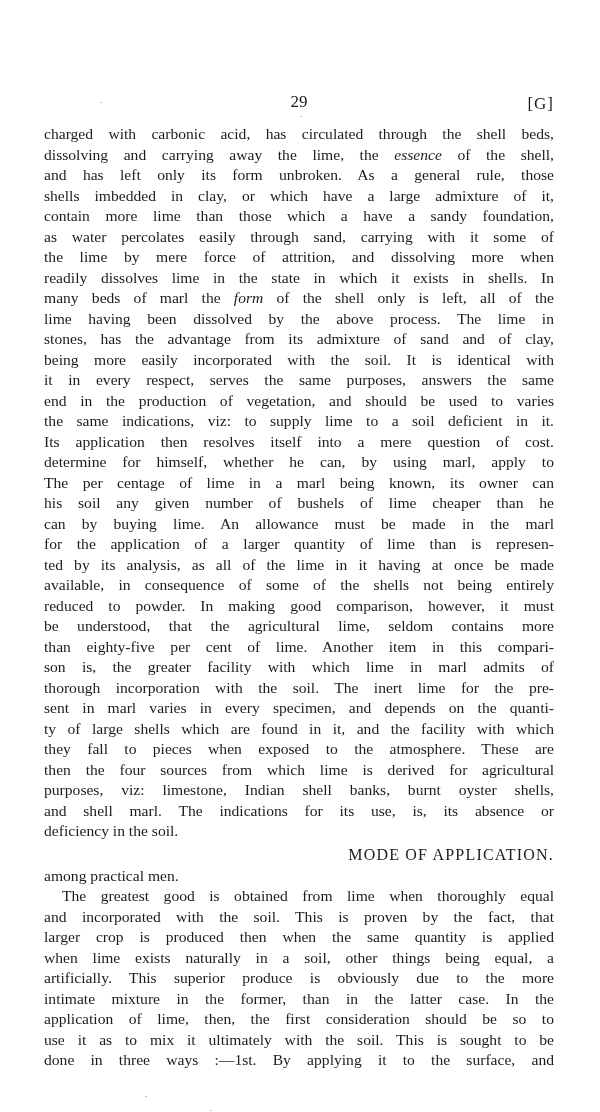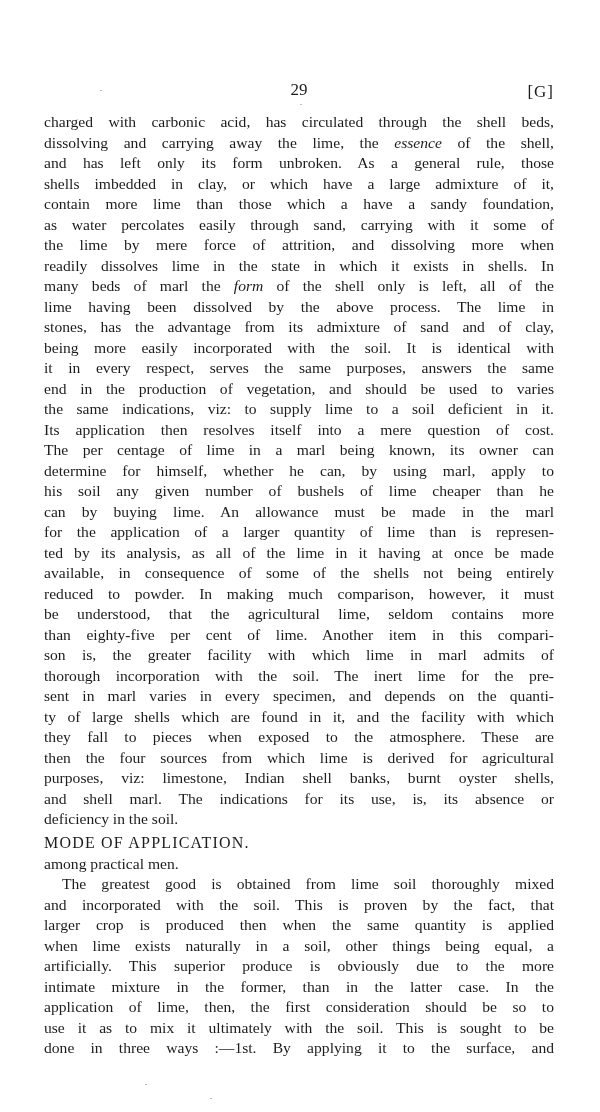--- a/index.html
+++ b/index.html
@@ -11,21 +11,21 @@
       width: 600px;
       height: 1112px;
       position: relative;
       overflow: hidden;
       font-family: "Liberation Serif", "DejaVu Serif", serif;
       color: #1c1c1c;
     }
     .page {
       position: absolute;
       left: 0;
-      top: 0;
+      top: 12px;
       width: 600px;
       height: 1052px;
     }
     .running-head {
       position: absolute;
       top: 80px;
       left: 44px;
       width: 510px;
       height: 24px;
     }
@@ -64,21 +64,21 @@
     }
     .line.indent {
       padding-left: 18px;
     }
     .line em {
       font-style: italic;
       margin-top: 48px;
     }
     .section-heading {
       display: block;
-      text-align: left;
+      text-align: right;
       font-size: 16px;
       letter-spacing: 1.2px;
       height: 22px;
       line-height: 22px;
       margin: 2px 0 0 0;
     }
     .specks {
       position: absolute;
       width: 2px;
       height: 1px;
@@ -106,46 +106,46 @@
         <span class="line">the lime by mere force of attrition, and dissolving more when</span>
         <span class="line">readily dissolves lime in the state in which it exists in shells. In</span>
         <span class="line">many beds of marl the <em>form</em> of the shell only is left, all of the</span>
         <span class="line">lime having been dissolved by the above process. The lime in</span>
         <span class="line">stones, has the advantage from its admixture of sand and of clay,</span>
         <span class="line">being more easily incorporated with the soil. It is identical with</span>
         <span class="line">it in every respect, serves the same purposes, answers the same</span>
         <span class="line">end in the production of vegetation, and should be used to varies</span>
         <span class="line">the same indications, viz: to supply lime to a soil deficient in it.</span>
         <span class="line">Its application then resolves itself into a mere question of cost.</span>
+        <span class="line">determine for himself, whether he can, by using marl, apply to</span>
         <span class="line">The per centage of lime in a marl being known, its owner can</span>
-        <span class="line">determine for himself, whether he can, by using marl, apply to</span>
         <span class="line">his soil any given number of bushels of lime cheaper than he</span>
         <span class="line">can by buying lime. An allowance must be made in the marl</span>
         <span class="line">for the application of a larger quantity of lime than is represen-</span>
         <span class="line">ted by its analysis, as all of the lime in it having at once be made</span>
         <span class="line">available, in consequence of some of the shells not being entirely</span>
-        <span class="line">reduced to powder. In making much comparison, however, it must</span>
+        <span class="line">reduced to powder. In making good comparison, however, it must</span>
         <span class="line">be understood, that the agricultural lime, seldom contains more</span>
         <span class="line">than eighty-five per cent of lime. Another item in this compari-</span>
         <span class="line">son is, the greater facility with which lime in marl admits of</span>
         <span class="line">thorough incorporation with the soil. The inert lime for the pre-</span>
         <span class="line">sent in marl varies in every specimen, and depends on the quanti-</span>
         <span class="line">ty of large shells which are found in it, and the facility with which</span>
         <span class="line">they fall to pieces when exposed to the atmosphere. These are</span>
         <span class="line">then the four sources from which lime is derived for agricultural</span>
         <span class="line">purposes, viz: limestone, Indian shell banks, burnt oyster shells,</span>
         <span class="line">and shell marl. The indications for its use, is, its absence or</span>
         <span class="line last">deficiency in the soil.</span>
       </div>
     <div class="section-heading">MODE OF APPLICATION.</div>
     <div id="p2">
         <span class="line last">among practical men.</span>
       </div>
     <div id="p3">
-        <span class="line indent">The greatest good is obtained from lime soil thoroughly mixed</span>
+        <span class="line indent">The greatest good is obtained from lime when thoroughly equal</span>
         <span class="line">and incorporated with the soil. This is proven by the fact, that</span>
         <span class="line">larger crop is produced then when the same quantity is applied</span>
         <span class="line">when lime exists naturally in a soil, other things being equal, a</span>
         <span class="line">artificially. This superior produce is obviously due to the more</span>
         <span class="line">intimate mixture in the former, than in the latter case. In the</span>
         <span class="line">application of lime, then, the first consideration should be so to</span>
         <span class="line">use it as to mix it ultimately with the soil. This is sought to be</span>
         <span class="line">done in three ways :—1st. By applying it to the surface, and</span>
       </div>
   </div>

